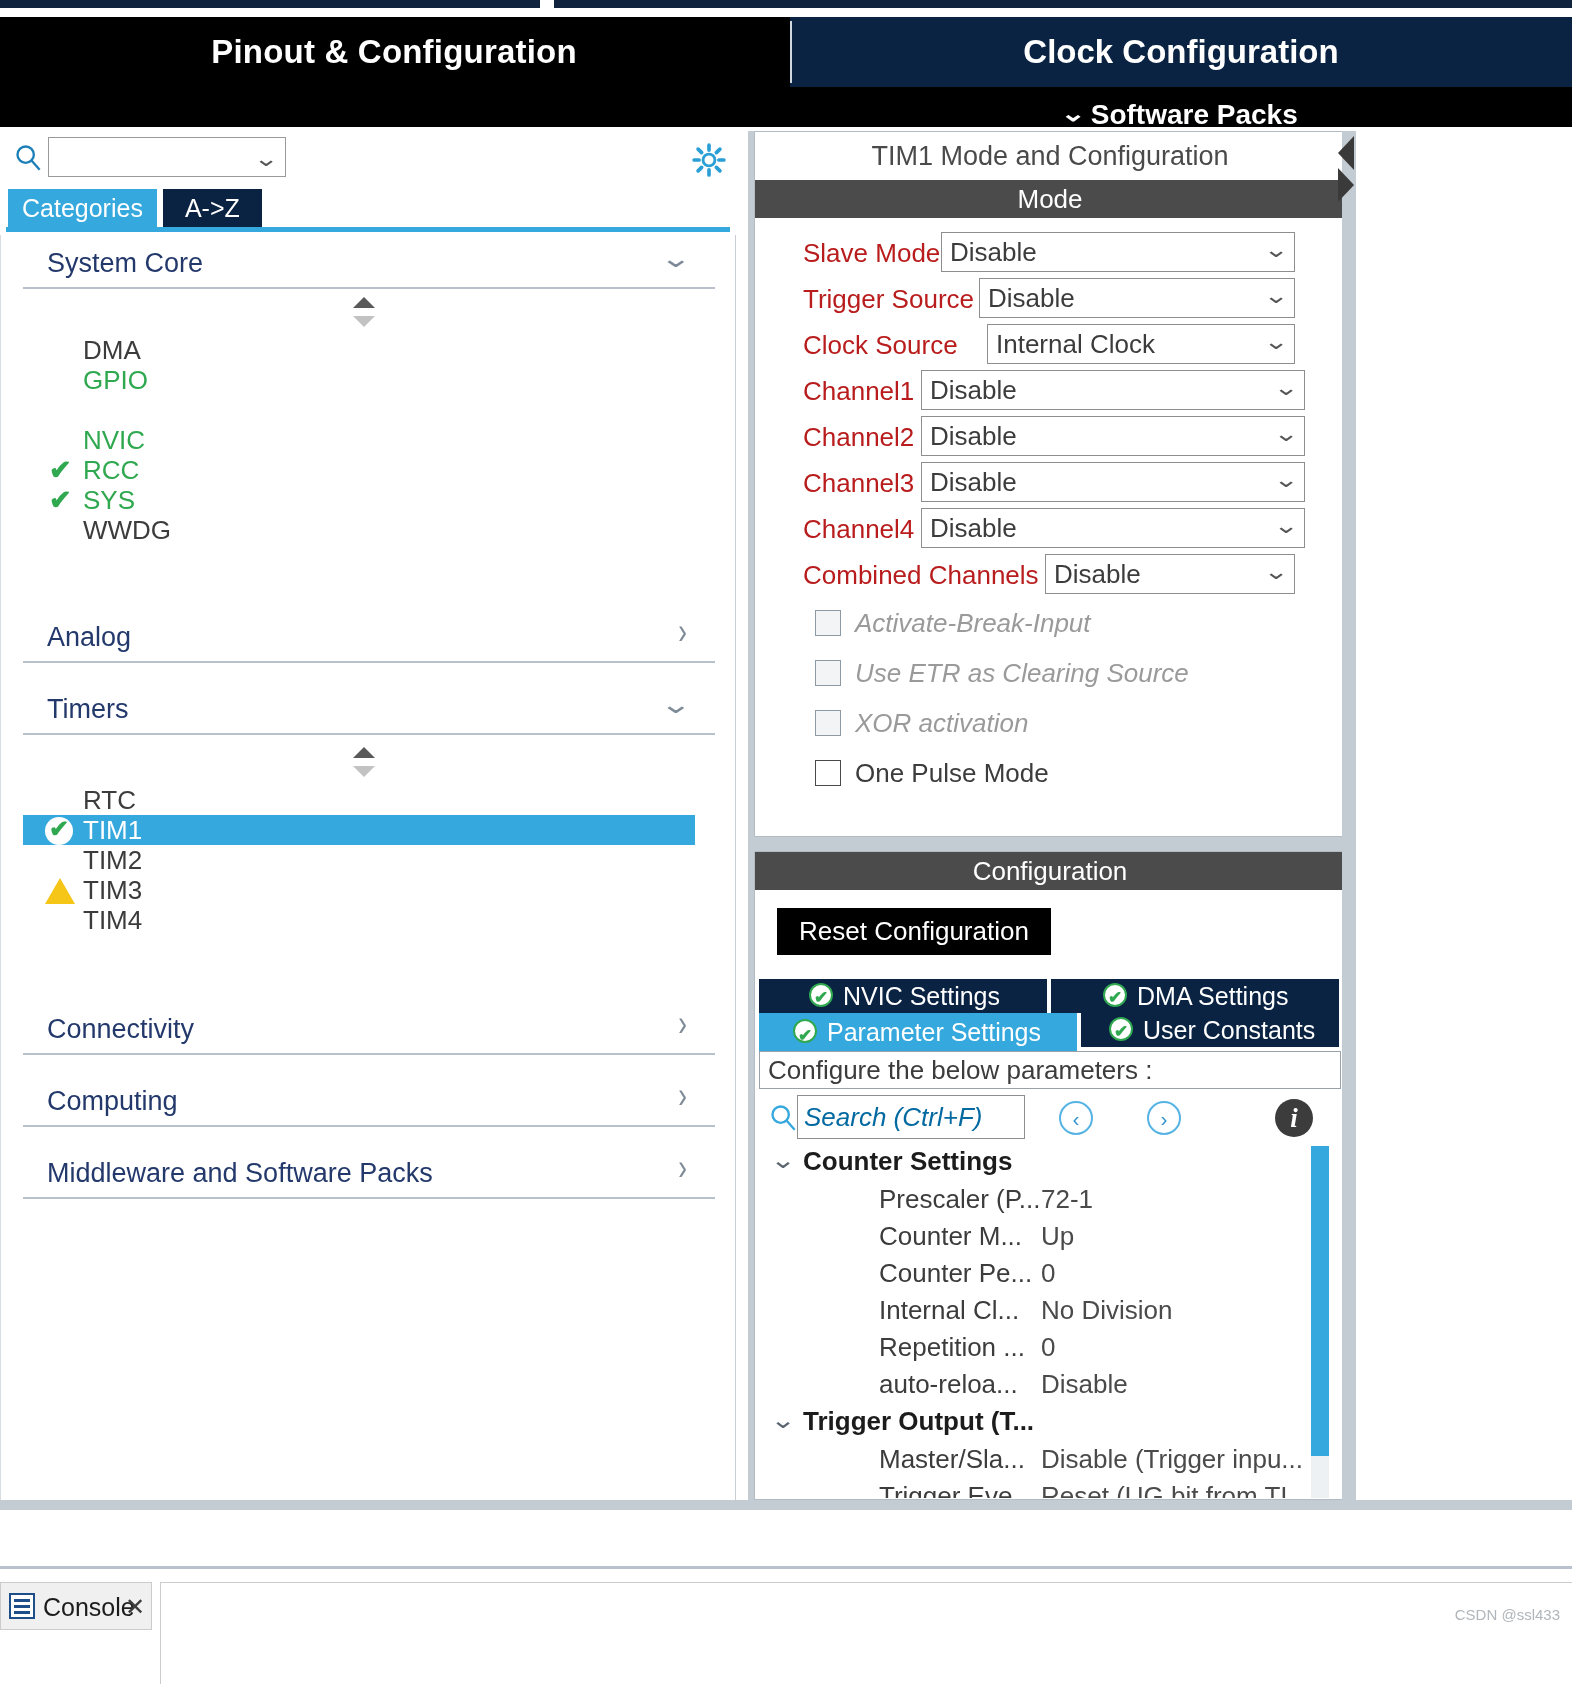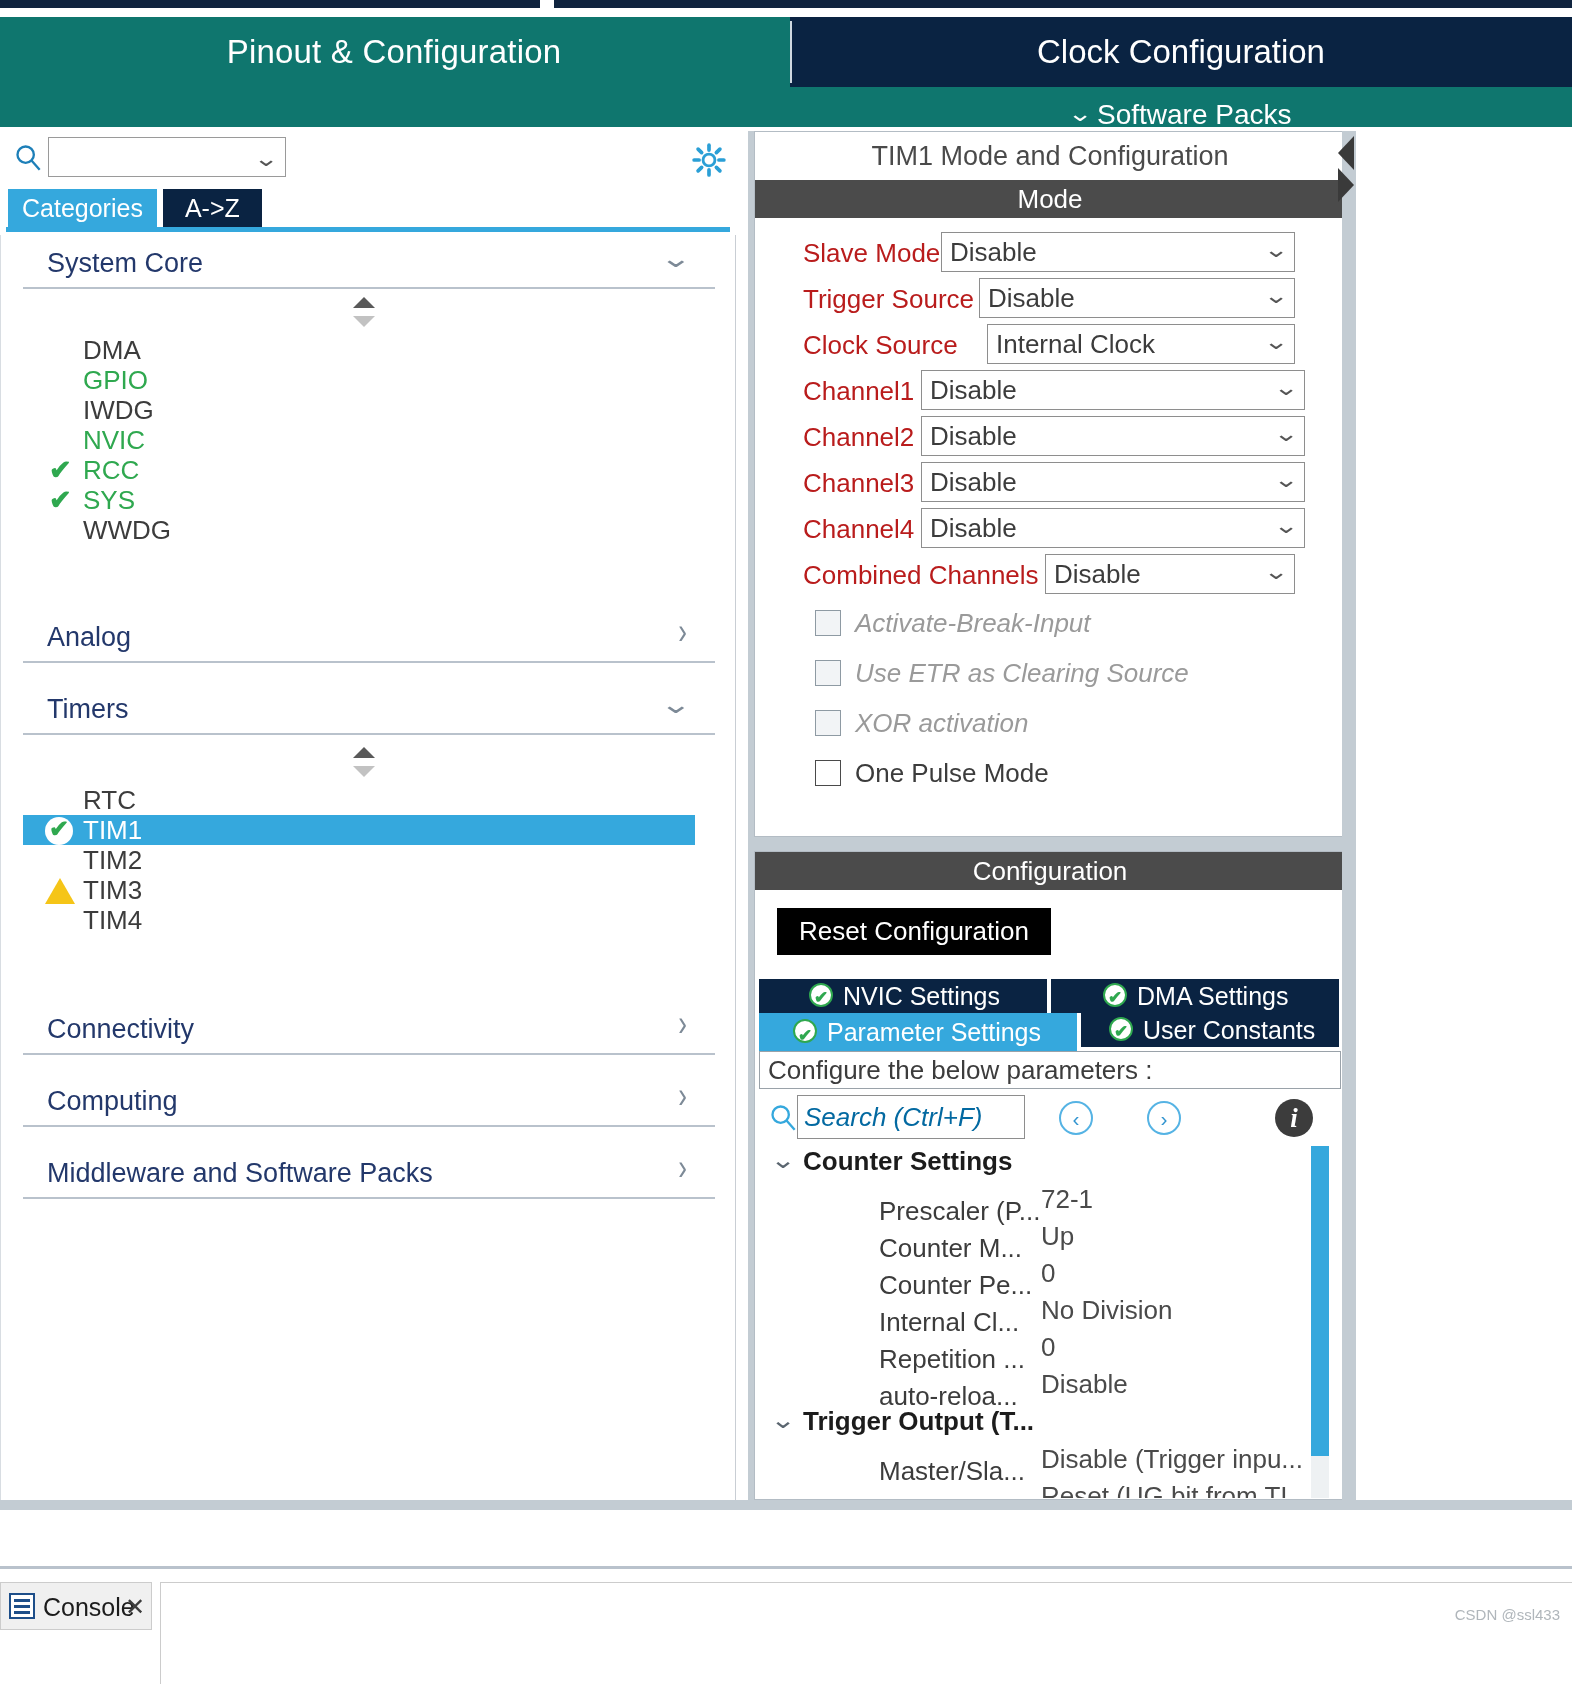--- a/index.html
+++ b/index.html
@@ -14,21 +14,22 @@
   
   .top-strip {
     position: absolute; left: 0; top: 0; width: 1572px; height: 8px;
     background: #10243f;
   }
   .top-strip .gap { position: absolute; left: 540px; top: 0; width: 14px; height: 8px; background: #fff; }
 
   
   .tabbar {
     position: absolute; left: 0; top: 17px; width: 1572px; height: 110px;
-    background: #0f766e;
+    background: #000000;
+    font-weight: bold;
   }
   .tab-pinout {
     position: absolute; left: 0; top: 0; width: 788px; height: 70px;
     color: #ffffff; font-size: 33px; text-align: center; line-height: 70px;
     letter-spacing: .2px;
   }
   .tab-clock {
     position: absolute; left: 790px; top: 0; width: 782px; height: 70px;
     background: #0a2342; color: #ffffff; font-size: 33px;
     text-align: center; line-height: 70px;
@@ -237,21 +238,21 @@
     font-size: 27px; text-align: center; line-height: 38px; font-family: "Liberation Serif", serif;
     font-weight: bold; font-style: italic;
   }
 
   .plist { position: absolute; left: 4px; top: 294px; width: 582px; height: 352px; overflow: hidden; }
   .pgroup { position: absolute; left: 14px; height: 38px; font-size: 26px; color: #1c1c1c; font-weight: bold; }
   .pgroup .gchev { position: absolute; left: 0; top: 0; font-size: 24px; color: #5b6670;
     transform: scaleX(1.3); font-weight: normal; }
   .pgroup .gtxt { position: absolute; left: 30px; top: 0; white-space: nowrap; }
   .prow { position: absolute; left: 0; height: 38px; font-size: 26px; color: #3c3c3c; }
-  .prow .pk { position: absolute; left: 120px; top: 12px; text-align: left; white-space: nowrap; }
+  .prow .pk { position: absolute; left: 120px; top: 0; text-align: left; white-space: nowrap; }
   .prow .pv { position: absolute; left: 282px; top: 0; white-space: nowrap; color: #4a4a4a; }
 
   .pscroll-track {
     position: absolute; left: 556px; top: 294px; width: 18px; height: 352px; background: #eef1f3;
   }
   .pscroll-thumb {
     position: absolute; left: 556px; top: 294px; width: 18px; height: 310px; background: #35a8dd;
   }
 
   
@@ -358,23 +359,20 @@
       <div class="spinner" style="left:352px; top:62px;">
         <span class="up"></span>
         <span class="dn"></span>
       </div>
       <div class="leaf" style="top:100px;">
         <span class="lbl">DMA</span>
       </div>
       <div class="leaf green" style="top:130px;">
         <span class="lbl">GPIO</span>
       </div>
-      <div class="leaf" style="top:160px;">
-        <span class="lbl">IWDG</span>
-      </div>
       <div class="leaf green" style="top:190px;">
         <span class="lbl">NVIC</span>
       </div>
       <div class="leaf green" style="top:220px;">
         <span class="ck-check">✔</span>
         <span class="lbl">RCC</span>
       </div>
       <div class="leaf green" style="top:250px;">
         <span class="ck-check">✔</span>
         <span class="lbl">SYS</span>

